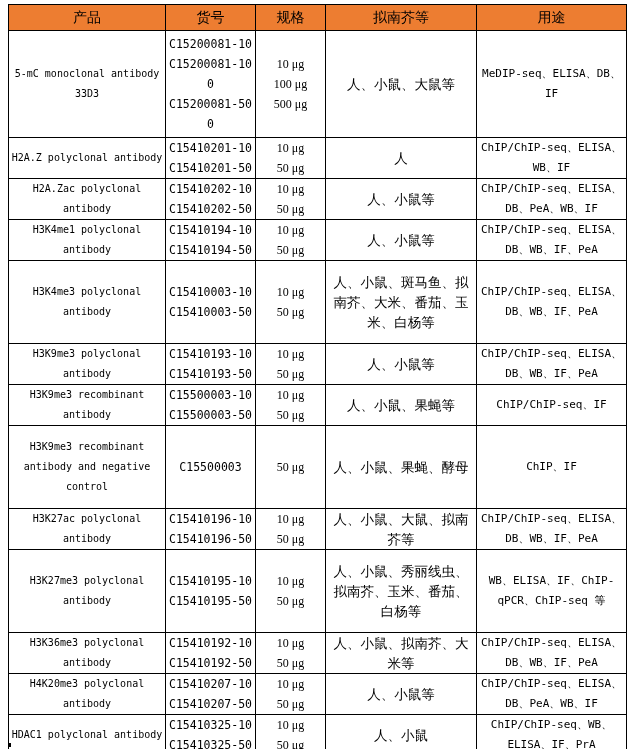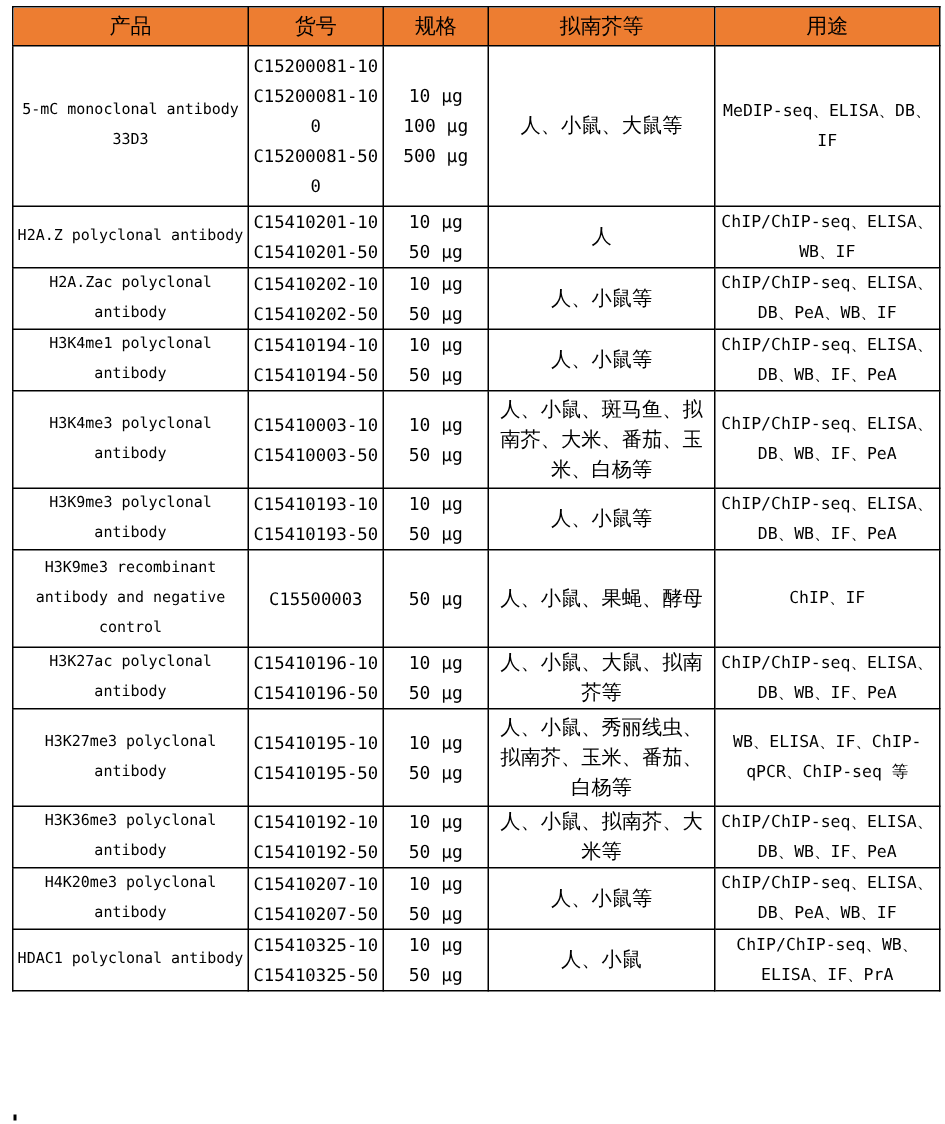--- a/index.html
+++ b/index.html
@@ -37,26 +37,26 @@
     margin-top: 36px;
   }
   .col-product { width: 157px; }
   .col-catalog { width: 90px; }
   .col-spec    { width: 70px; }
   .col-species { width: 151px; }
   .col-apps    { width: 150px; }
 
   td.product { font-size: 10px;   line-height: 20px; text-align: center; }
   td.catalog { font-size: 11.5px; line-height: 20px; word-break: break-all; }
-  td.spec    { font-size: 12px;   line-height: 20px; }
+  td.spec    { font-size: 12px;   line-height: 20px; font-family: Liberation Serif, serif; }
   td.species { font-size: 13.5px; line-height: 20px; }
   td.apps    { font-size: 11px;   line-height: 20px; }
 
   tr.h41  { height: 41px; }
-  tr.h65  { height: 65px; }
+  tr.h65  { height: 83px; }
   tr.h107 { height: 107px; }
 
   .stray-mark {
     position: absolute;
     left: 9px;
     top: 743px;
     width: 2px;
     height: 4px;
     background: #000000;
   }
@@ -132,20 +132,29 @@
       </tr>
       <tr class="h41">
         <td class="product">H3K9me3 polyclonal antibody</td>
         <td class="catalog">C15410193-10
 C15410193-50</td>
         <td class="spec">10 μg
 50 μg</td>
         <td class="species">人、小鼠等</td>
         <td class="apps">ChIP/ChIP-seq、ELISA、DB、WB、IF、PeA</td>
       </tr>
+      <tr class="h41">
+        <td class="product">H3K9me3 recombinant antibody</td>
+        <td class="catalog">C15500003-10
+C15500003-50</td>
+        <td class="spec">10 μg
+50 μg</td>
+        <td class="species">人、小鼠、果蝇等</td>
+        <td class="apps">ChIP/ChIP-seq、IF</td>
+      </tr>
       <tr class="h65">
         <td class="product">H3K9me3 recombinant antibody and negative control</td>
         <td class="catalog">C15500003</td>
         <td class="spec">50 μg</td>
         <td class="species">人、小鼠、果蝇、酵母</td>
         <td class="apps">ChIP、IF</td>
       </tr>
       <tr class="h41">
         <td class="product">H3K27ac polyclonal antibody</td>
         <td class="catalog">C15410196-10

